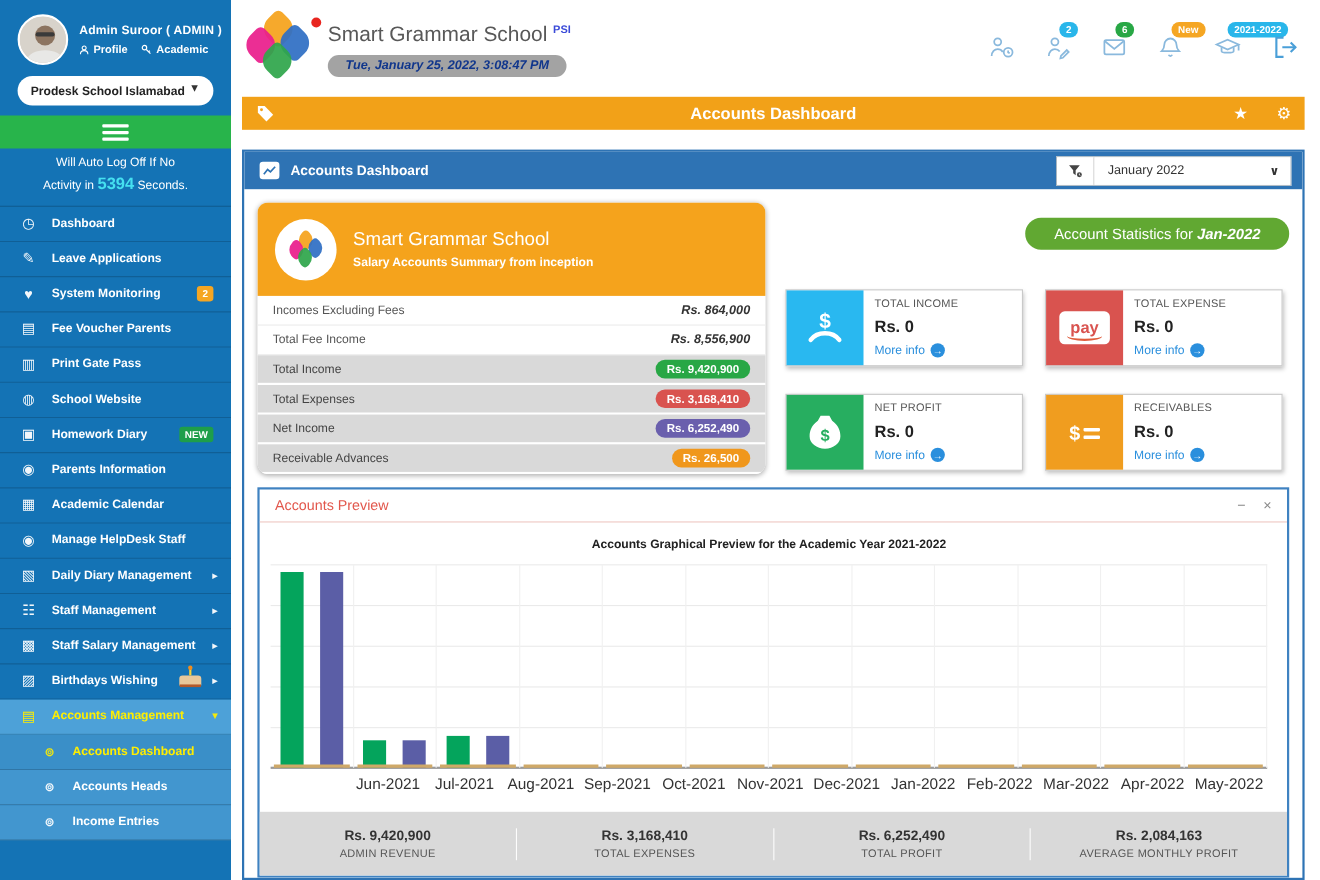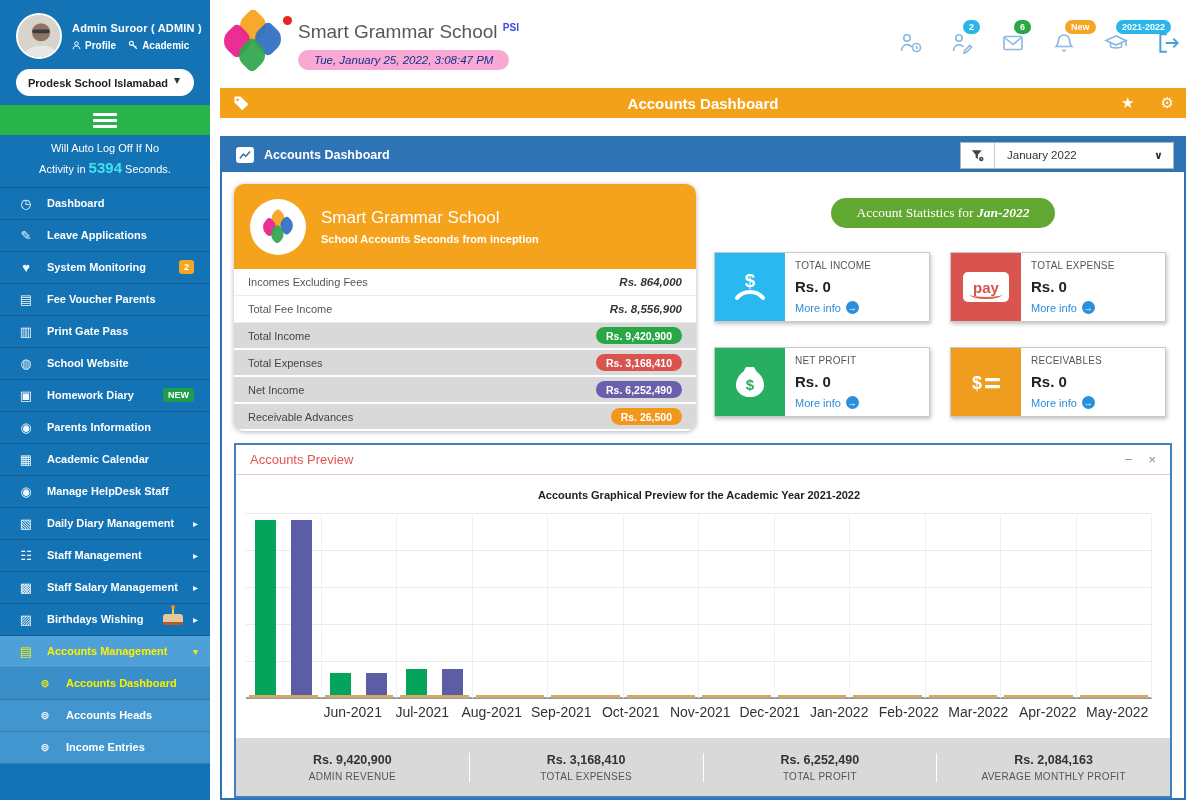--- a/index.html
+++ b/index.html
@@ -43,21 +43,21 @@
   
   .main { flex:1; display:flex; flex-direction:column; overflow:hidden; background:#fff; }
   .topbar { height:86px; min-height:86px; display:flex; justify-content:space-between; align-items:center; padding:0 18px 0 12px; }
   .brand { display:flex; gap:10px; align-items:flex-start; padding-top:2px; }
   .logo { position:relative; width:66px; height:62px; }
   .petal { position:absolute; width:26px; height:26px; border-radius:5px 13px 5px 13px; transform:rotate(45deg); opacity:.93; }
   .logo .red-dot { position:absolute; width:9px; height:9px; border-radius:50%; background:#e8251f; top:3px; right:-4px; }
   .brand-text { padding-top:8px; }
   .school-name { font-size:19px; color:#585858; }
   .school-name sup { font-size:10px; color:#3b4bd8; font-weight:bold; }
-  .time-pill { margin-top:7px; display:inline-block; background:#f9a8d4; color:#10368c; font-weight:normal; font-style:italic; font-size:11.5px; padding:4px 16px; border-radius:12px; }
+  .time-pill { margin-top:7px; display:inline-block; background:#a3a3a3; color:#10368c; font-weight:bold; font-style:italic; font-size:11.5px; padding:4px 16px; border-radius:12px; }
   .top-icons { display:flex; align-items:center; gap:27px; }
   .ticon { position:relative; cursor:pointer; display:flex; }
   .tbadge { position:absolute; top:-11px; left:13px; background:#29b6ea; color:#fff; font-size:9px; font-weight:bold; padding:2px 6px; border-radius:8px; white-space:nowrap; }
   .tbadge.green { background:#28a745; }
   .tbadge.orange { background:#f5a623; }
 
   .banner { height:30px; min-height:30px; background:#f2a118; display:flex; align-items:center; position:relative; margin:2px 14px 0 10px; }
   .banner-title { position:absolute; left:0; right:0; text-align:center; color:#fff; font-weight:bold; font-size:15px; }
   .banner-left { position:absolute; left:12px; display:flex; }
   .banner-right { position:absolute; right:12px; display:flex; gap:26px; color:#fff; font-size:15px; }
@@ -79,21 +79,21 @@
   .sc-logo { width:56px; height:56px; min-width:56px; background:#fff; border-radius:50%; position:relative; }
   .sc-logo .pin { position:absolute; left:50%; top:50%; width:46px; height:44px; transform:translate(-50%,-50%) scale(.72); }
   .sc-title { color:#fff; font-size:17px; }
   .sc-sub { color:#fff; font-size:11px; font-weight:bold; margin-top:5px; }
   .sc-row { height:27px; display:flex; align-items:center; justify-content:space-between; padding:0 14px; font-size:11px; color:#555; border-bottom:1px solid #ececec; }
   .sc-row.gray { background:#d9d9d9; border-bottom:2px solid #fff; color:#444; }
   .sc-val-plain { font-style:italic; font-weight:bold; color:#333; font-size:11.5px; }
   .sc-pill { color:#fff; font-weight:bold; font-size:10.5px; padding:2.5px 10px; border-radius:10px; }
 
   .stats { flex:1; padding-top:14px; }
-  .stats-pill-wrap { text-align:center; margin-bottom:24px;font-family:Liberation Serif, serif; }
+  .stats-pill-wrap { text-align:right; margin-bottom:36px; }
   .stats-pill { display:inline-block; background:#61a832; color:#fff; font-size:13.5px; padding:7px 26px; border-radius:17px; }
   .stats-pill .period { font-weight:bold; font-style:italic; }
   .cards-grid { display:grid; grid-template-columns:1fr 1fr; gap:25px 20px; padding-right:6px; }
   .stat-card { display:flex; background:#fff; border:1px solid #c9c9c9; box-shadow:1px 2px 4px rgba(0,0,0,.25); height:70px; }
   .stat-icon { width:70px; min-width:70px; display:flex; align-items:center; justify-content:center; }
   .stat-body { padding:7px 10px; display:flex; flex-direction:column; justify-content:space-between; }
   .stat-label { font-size:10px; color:#555; letter-spacing:.2px; }
   .stat-value { font-size:15px; font-weight:bold; color:#222; }
   .more-info { font-size:11px; color:#2a8fdd; display:flex; align-items:center; gap:5px; cursor:pointer; }
   .mi-circle { width:13px; height:13px; min-width:13px; border-radius:50%; background:#2a8fdd; color:#fff; font-size:9px; display:inline-flex; align-items:center; justify-content:center; }
@@ -376,21 +376,21 @@
             <div class="sc-logo">
               <span class="pin">
                 <span class="petal" style="background:#f5a31c; width:20px; height:20px; left:13px; top:0;"></span>
                 <span class="petal" style="background:#e91e8c; width:20px; height:20px; left:1px; top:12px;"></span>
                 <span class="petal" style="background:#2f6fc4; width:20px; height:20px; left:25px; top:10px;"></span>
                 <span class="petal" style="background:#2fa64b; width:20px; height:20px; left:12px; top:22px;"></span>
               </span>
             </div>
             <div>
               <div class="sc-title">Smart Grammar School</div>
-              <div class="sc-sub">School Accounts Seconds from inception</div>
+              <div class="sc-sub">Salary Accounts Summary from inception</div>
             </div>
           </div>
           <div id="summary-rows">
               <div class="sc-row">
                 <span>Incomes Excluding Fees</span>
                 <span class="sc-val-plain">Rs. 864,000</span>
               </div>
               <div class="sc-row">
                 <span>Total Fee Income</span>
                 <span class="sc-val-plain">Rs. 8,556,900</span>

